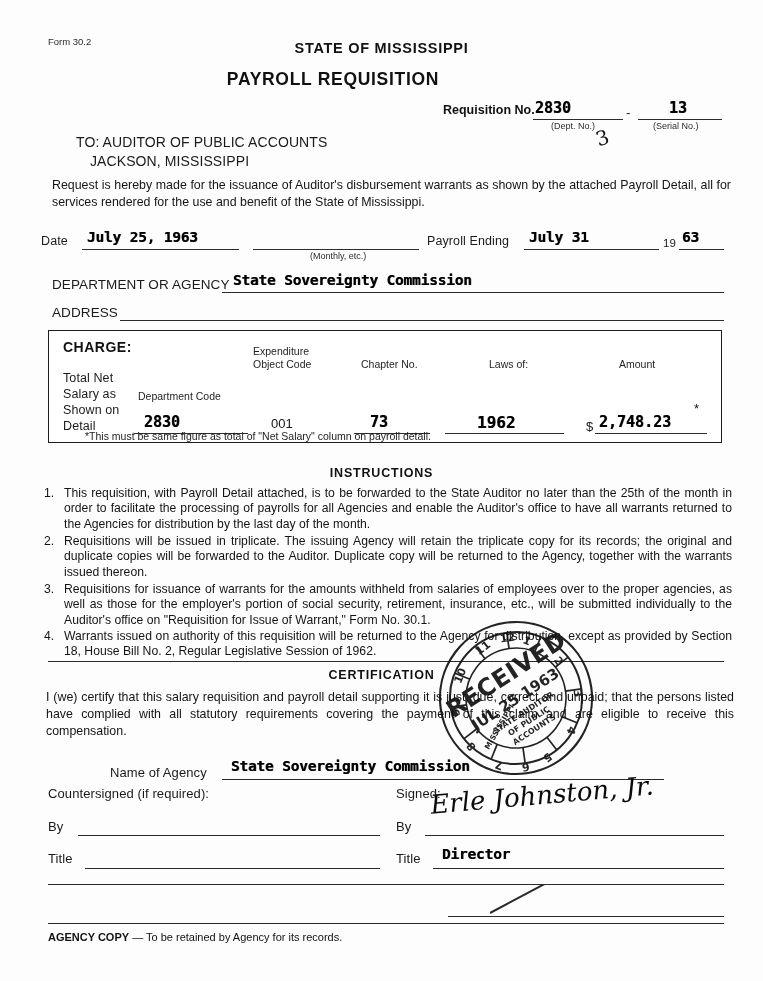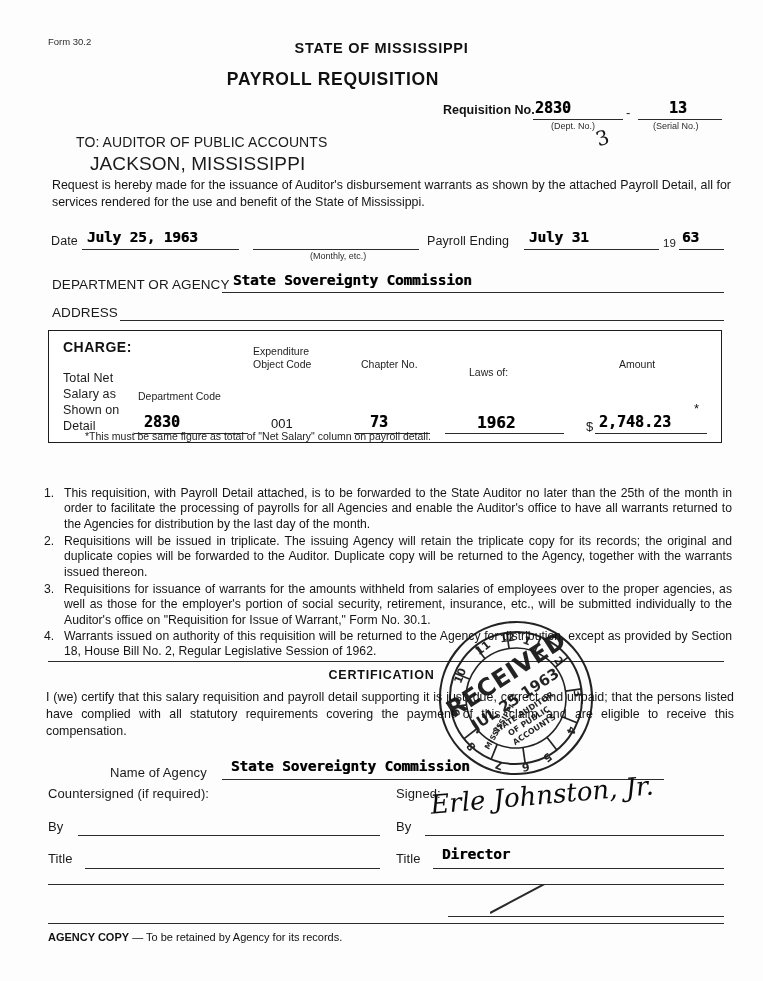--- a/index.html
+++ b/index.html
@@ -166,25 +166,25 @@
 
   <div class="abs lbl" style="left:626px; top:105px; font-size:13px;">-</div>
 
   <div class="abs typed num" style="left:669px; top:99px; font-size:15px;">13</div>
   <div class="rule" style="left:638px; top:119px; width:84px;"></div>
   <div class="abs tiny" style="left:653px; top:121px;">(Serial No.)</div>
 
   <div class="hand-mark" style="left:596px; top:126px;">3</div>
 
   <div class="abs lbl" style="left:76px; top:134px; font-size:14px;">TO: AUDITOR OF PUBLIC ACCOUNTS</div>
-  <div class="abs lbl" style="left:90px; top:153px; font-size:19px;">JACKSON, MISSISSIPPI</div>
+  <div class="abs lbl" style="left:90px; top:153px; font-size:14px;">JACKSON, MISSISSIPPI</div>
 
   <div class="para" style="left:52px; top:177px; width:679px;">Request is hereby made for the issuance of Auditor's disbursement warrants as shown by the attached Payroll Detail, all for services rendered for the use and benefit of the State of Mississippi.</div>
 
-  <div class="abs lbl" style="left:51px; top:234px;">Date</div>
+  <div class="abs lbl" style="left:41px; top:234px;">Date</div>
   <div class="abs typed" style="left:87px; top:229px; font-size:14.5px;">July 25, 1963</div>
   <div class="rule" style="left:82px; top:249px; width:157px;"></div>
   <div class="rule" style="left:253px; top:249px; width:166px;"></div>
   <div class="abs tiny" style="left:310px; top:251px;">(Monthly, etc.)</div>
 
   <div class="abs lbl" style="left:427px; top:234px;">Payroll Ending</div>
   <div class="abs typed" style="left:529px; top:229px; font-size:14.5px;">July 31</div>
   <div class="rule" style="left:524px; top:249px; width:135px;"></div>
   <div class="abs lbl" style="left:663px; top:237px; font-size:11.5px;">19</div>
   <div class="abs typed" style="left:682px; top:229px; font-size:14.5px;">63</div>
@@ -201,21 +201,21 @@
   <div class="charge-box">
     <div class="charge-title">CHARGE:</div>
 
     <div class="abs small" style="left:89px; top:27px;margin-top:32px;">Department Code</div>
 
     <div class="abs small" style="left:204px; top:14px;">Expenditure</div>
     <div class="abs small" style="left:204px; top:27px;">Object Code</div>
 
     <div class="abs small" style="left:312px; top:27px;">Chapter No.</div>
 
-    <div class="abs small" style="left:420px; top:27px;margin-top:8px;">Laws of:</div>
+    <div class="abs small" style="left:440px; top:27px;">Laws of:</div>
 
     <div class="abs small" style="left:570px; top:27px;">Amount</div>
 
     <div class="abs lbl" style="left:14px; top:40px; font-size:12.5px;">Total Net</div>
     <div class="abs lbl" style="left:14px; top:56px; font-size:12.5px;">Salary as</div>
     <div class="abs lbl" style="left:14px; top:72px; font-size:12.5px;">Shown on</div>
     <div class="abs lbl" style="left:14px; top:88px; font-size:12.5px;">Detail</div>
 
     <div class="abs typed num" style="left:95px; top:82px; font-size:15px;">2830</div>
     <div class="rule" style="left:85px; top:102px; width:114px;"></div>
@@ -229,20 +229,21 @@
     <div class="rule" style="left:396px; top:102px; width:119px;"></div>
 
     <div class="abs lbl" style="left:537px; top:88px; font-size:13px;">$</div>
     <div class="abs typed num" style="left:550px; top:82px; font-size:15px;">2,748.23</div>
     <div class="rule" style="left:546px; top:102px; width:112px;"></div>
     <div class="abs" style="left:645px; top:70px; font-size:13px;">*</div>
 
     <div class="abs" style="left:36px; top:99px; font-size:10.5px; color:#1c1c1c; white-space:nowrap;">*This must be same figure as total of "Net Salary" column on payroll detail.</div>
   </div>
 
+  <div class="abs section-head" style="left:0; top:466px; width:763px; text-align:center;">INSTRUCTIONS</div>
 
   <div class="instr" style="left:44px; top:486px; width:688px;">
     <span class="n">1.</span>
     <span class="t">This requisition, with Payroll Detail attached, is to be forwarded to the State Auditor no later than the 25th of the month in order to facilitate the processing of payrolls for all Agencies and enable the Auditor's office to have all warrants returned to the Agencies for distribution by the last day of the month.</span>
   </div>
 
   <div class="instr" style="left:44px; top:534px; width:688px;">
     <span class="n">2.</span>
     <span class="t">Requisitions will be issued in triplicate.  The issuing Agency will retain the triplicate copy for its records; the original and duplicate copies will be forwarded to the Auditor.  Duplicate copy will be returned to the Agency, together with the warrants issued thereon.</span>
   </div>

